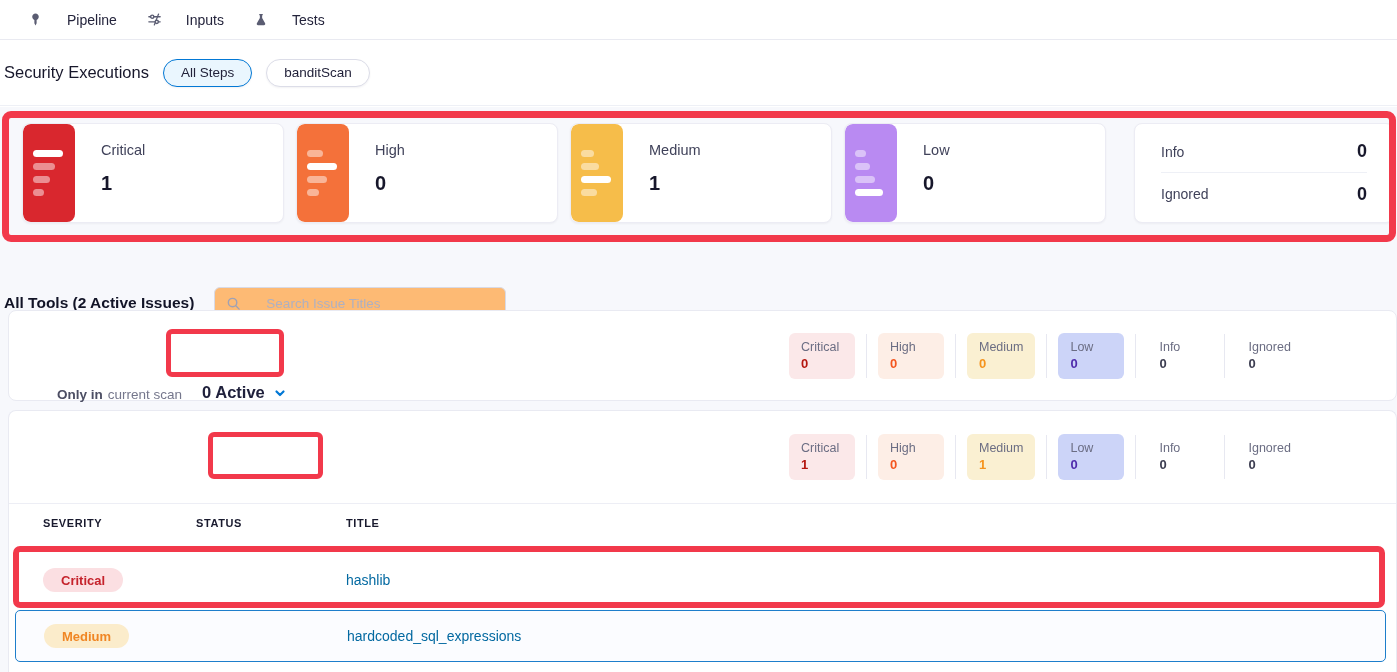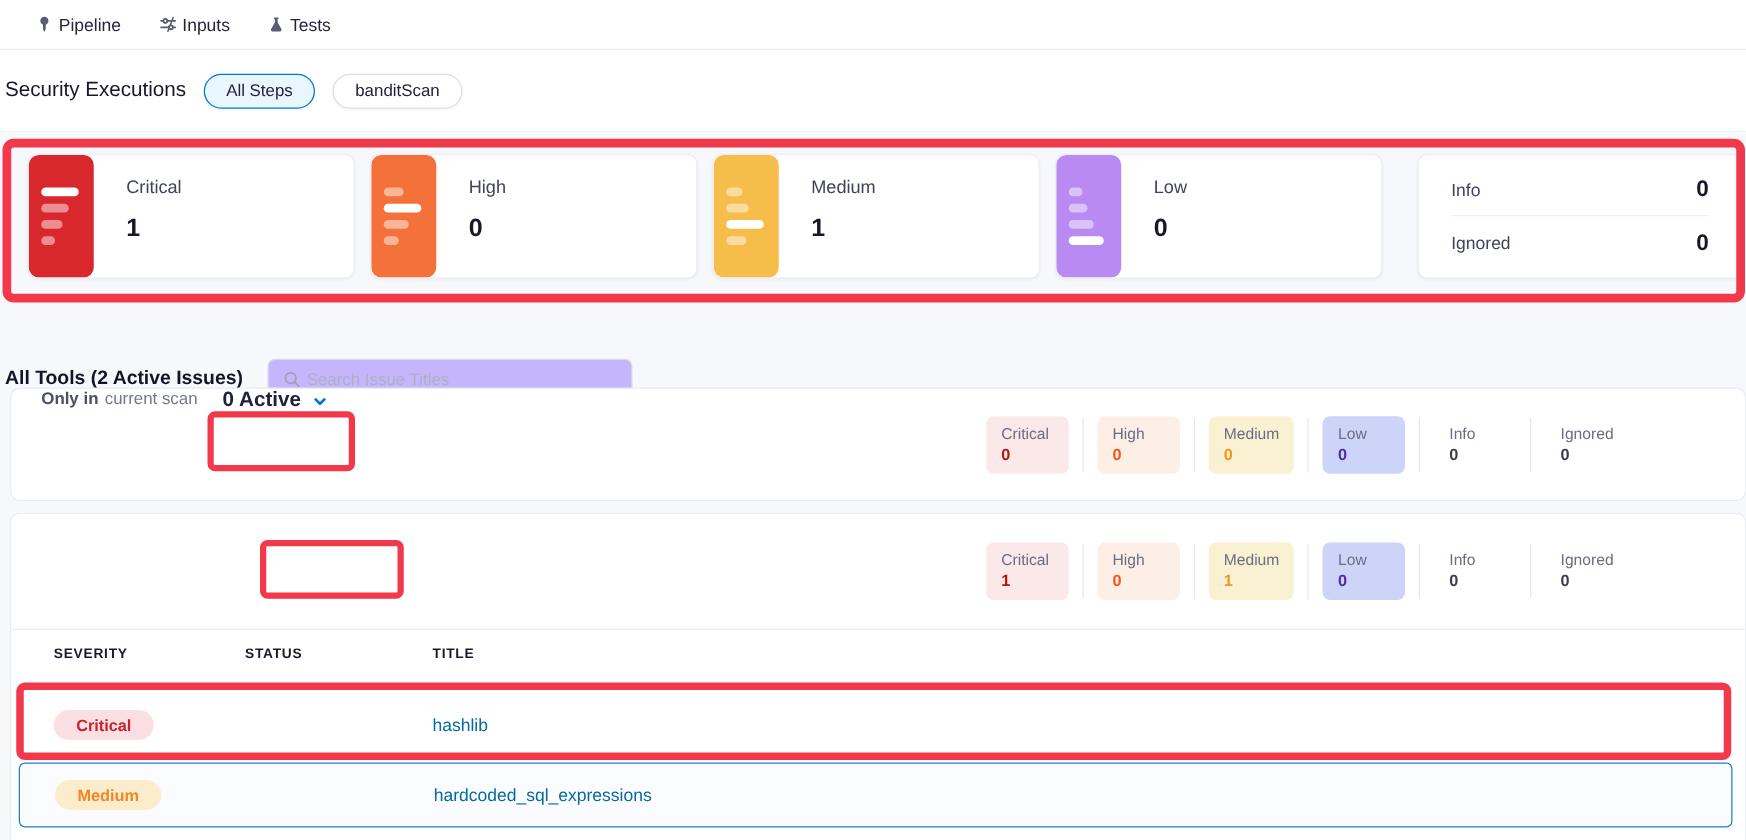--- a/index.html
+++ b/index.html
@@ -7,21 +7,21 @@
     --critical:#D9272E; --high:#F4713A; --medium:#F6BD4A; --low:#B98AF2;
   }
   *{margin:0;padding:0;box-sizing:border-box}
   html,body{width:1397px;height:672px}
   body{position:relative;overflow:hidden;background:#fff;
        font-family:"Liberation Sans",sans-serif;color:#22223a;}
 
   
   .tabbar{height:40px;display:flex;align-items:center;gap:30px;padding-left:28px;
           background:#fff;border-bottom:1px solid #e9eaf1}
-  .tab{display:flex;align-items:center;gap:4px;font-size:14px;font-weight:500;
+  .tab{display:flex;align-items:center;gap:24px;font-size:14px;font-weight:500;
        color:#24243c;height:28px;position:relative;cursor:pointer}
   .tab svg{color:#5a5c72;flex:none}
   .tab.active{color:var(--accent);font-weight:700}
   .tab.active svg{color:var(--accent)}
   .tab.active::after{content:'';position:absolute;left:-8px;right:-8px;bottom:0;height:3px;
        background:var(--accent);border-radius:2px 2px 0 0}
 
   
   .exec-header{height:66px;display:flex;align-items:center;padding-left:4px;
        border-bottom:1px solid #eef0f6;background:#fff;position:relative}
@@ -63,32 +63,32 @@
        border-radius:8px;box-shadow:0 1px 2px rgba(40,41,61,.05);
        display:flex;flex-direction:column;justify-content:center;padding:0 26px}
   .info-row{height:42px;display:flex;align-items:center;justify-content:space-between}
   .info-row:first-child{border-bottom:1px solid #eef0f6}
   .info-label{font-size:14px;color:#40425a}
   .info-value{font-size:18px;font-weight:700;color:#17172b}
 
   
   .tools-row{position:absolute;top:180px;left:4px;display:flex;align-items:center}
   .tools-title{font-size:15.5px;font-weight:700;color:#121427}
-  .search{margin-left:20px;width:292px;height:32px;background:#c4b5fd;border:1px solid #d8dae6;
-       border-radius:6px;display:flex;align-items:center;gap:4px;padding:0 11px}
+  .search{margin-left:20px;width:292px;height:32px;background:#fdba74;border:1px solid #d8dae6;
+       border-radius:6px;display:flex;align-items:center;gap:25px;padding:0 11px}
   .search input{border:0;outline:0;flex:1;font-size:13.5px;color:#33344a;background:transparent;
        font-family:"Liberation Sans",sans-serif}
   .search input::placeholder{color:#aeb0c2}
 
   
   .panel{position:absolute;left:8px;width:1389px;background:#fff;
        border:1px solid #e9eaf2;border-radius:8px}
   #panel-only{top:203px;height:91px}
   #panel-common{top:303px;height:263px;border-bottom:0;border-radius:8px 8px 0 0}
-  .panel-head{position:absolute;left:24px;top:0;display:flex;align-items:flex-start}
+  .panel-head{position:absolute;left:48px;top:0;display:flex;align-items:flex-end}
   #panel-only .panel-head{height:91px}
   #panel-common .panel-head{height:92px}
   .h-bold{font-size:13.5px;font-weight:700;color:#4c4e63}
   .h-scope{margin-left:5px;font-size:13.5px;color:#75778c}
   .h-active{margin-left:20px;font-size:16.5px;font-weight:700;color:#20213c;cursor:pointer;
        display:flex;align-items:center;gap:8px}
   .chev path{stroke:var(--accent)}
 
   .chips{position:absolute;left:780px;display:flex;align-items:center}
   #panel-only .chips{top:50%;transform:translateY(-50%)}

